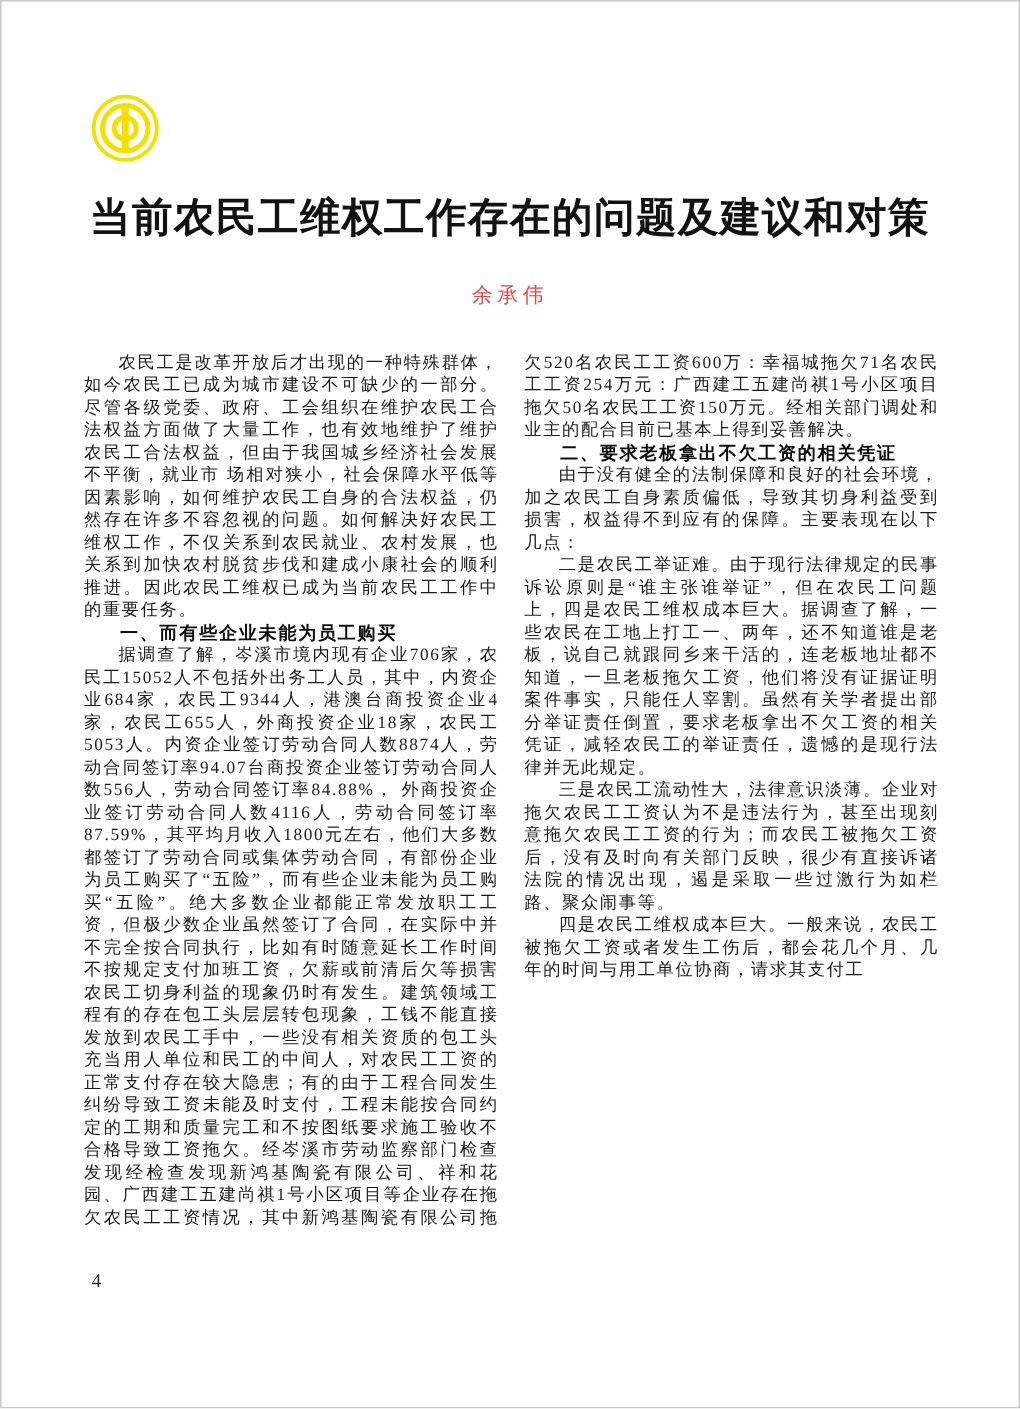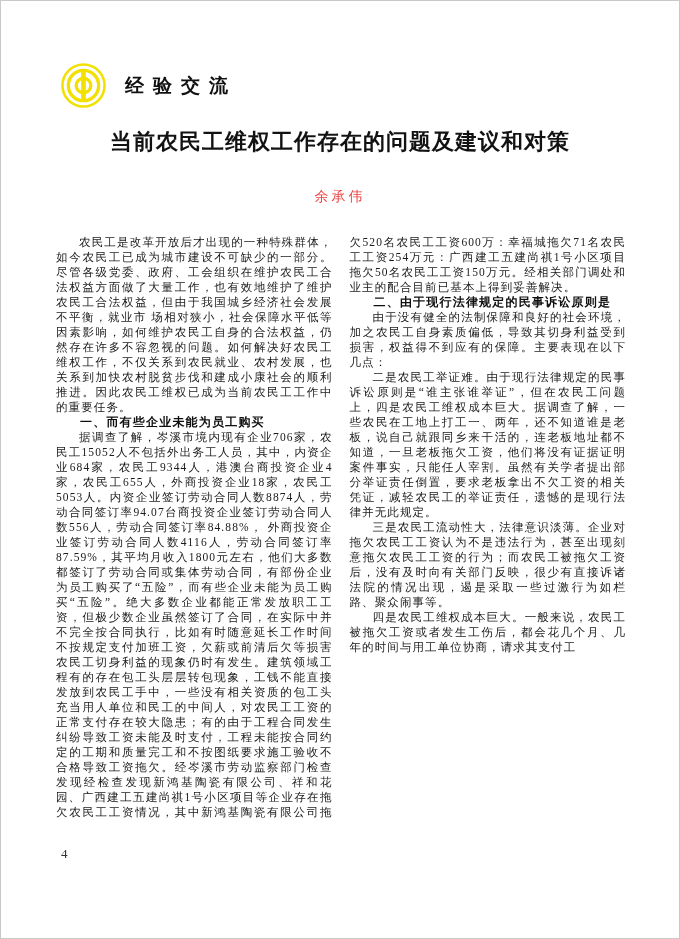--- a/index.html
+++ b/index.html
@@ -30,21 +30,21 @@
   }
 
   
   .title {
     position: absolute;
     left: 0; right: 0;
     top: 126px;
     text-align: center;
     font-family: "Liberation Sans", "DejaVu Sans", sans-serif;
     font-weight: bold;
-    font-size: 22px;
+    font-size: 27px;
     letter-spacing: 1px;
     color: #121212;
     white-space: nowrap;
   }
   .author {
     position: absolute;
     left: 0; right: 0;
     top: 187px;
     text-align: center;
     font-size: 14px;
@@ -94,32 +94,31 @@
 
   <div class="header">
     <span class="logo">
       <svg viewBox="0 0 48 48" aria-hidden="true">
         <circle cx="24" cy="24" r="21.5" fill="none" stroke="currentColor" stroke-width="2.6"></circle>
         <circle cx="24" cy="24" r="15.5" fill="none" stroke="currentColor" stroke-width="3.4"></circle>
         <circle cx="24" cy="24" r="7.5" fill="none" stroke="currentColor" stroke-width="3.4"></circle>
         <rect x="21.6" y="9.5" width="4.8" height="29" fill="currentColor"></rect>
       </svg>
     </span>
-    <span class="header-label">经验交流</span>
   </div>
 
   <div class="title">当前农民工维权工作存在的问题及建议和对策</div>
 
   <div class="author">余承伟</div>
 
   <div class="columns">
     <p>农民工是改革开放后才出现的一种特殊群体，如今农民工已成为城市建设不可缺少的一部分。尽管各级党委、政府、工会组织在维护农民工合法权益方面做了大量工作，也有效地维护了维护农民工合法权益，但由于我国城乡经济社会发展不平衡，就业市 场相对狭小，社会保障水平低等因素影响，如何维护农民工自身的合法权益，仍然存在许多不容忽视的问题。如何解决好农民工维权工作，不仅关系到农民就业、农村发展，也关系到加快农村脱贫步伐和建成小康社会的顺利推进。因此农民工维权已成为当前农民工工作中的重要任务。</p>
     <p class="section-heading">一、而有些企业未能为员工购买</p>
     <p>据调查了解，岑溪市境内现有企业706家，农民工15052人不包括外出务工人员，其中，内资企业684家，农民工9344人，港澳台商投资企业4家，农民工655人，外商投资企业18家，农民工5053人。内资企业签订劳动合同人数8874人，劳动合同签订率94.07台商投资企业签订劳动合同人数556人，劳动合同签订率84.88%， 外商投资企业签订劳动合同人数4116人，劳动合同签订率87.59%，其平均月收入1800元左右，他们大多数都签订了劳动合同或集体劳动合同，有部份企业为员工购买了“五险”，而有些企业未能为员工购买“五险”。绝大多数企业都能正常发放职工工资，但极少数企业虽然签订了合同，在实际中并不完全按合同执行，比如有时随意延长工作时间不按规定支付加班工资，欠薪或前清后欠等损害农民工切身利益的现象仍时有发生。建筑领域工程有的存在包工头层层转包现象，工钱不能直接发放到农民工手中，一些没有相关资质的包工头充当用人单位和民工的中间人，对农民工工资的正常支付存在较大隐患；有的由于工程合同发生纠纷导致工资未能及时支付，工程未能按合同约定的工期和质量完工和不按图纸要求施工验收不合格导致工资拖欠。经岑溪市劳动监察部门检查发现经检查发现新鸿基陶瓷有限公司、祥和花园、广西建工五建尚祺1号小区项目等企业存在拖欠农民工工资情况，其中新鸿基陶瓷有限公司拖欠520名农民工工资600万：幸福城拖欠71名农民工工资254万元：广西建工五建尚祺1号小区项目拖欠50名农民工工资150万元。经相关部门调处和业主的配合目前已基本上得到妥善解决。</p>
-    <p class="section-heading">二、由于现行法律规定的民事诉讼原则是</p>
+    <p class="section-heading">二、要求老板拿出不欠工资的相关凭证</p>
     <p>由于没有健全的法制保障和良好的社会环境，加之农民工自身素质偏低，导致其切身利益受到损害，权益得不到应有的保障。主要表现在以下几点：</p>
     <p>二是农民工举证难。由于现行法律规定的民事诉讼原则是“谁主张谁举证”，但在农民工问题上，四是农民工维权成本巨大。据调查了解，一些农民在工地上打工一、两年，还不知道谁是老板，说自己就跟同乡来干活的，连老板地址都不知道，一旦老板拖欠工资，他们将没有证据证明案件事实，只能任人宰割。虽然有关学者提出部分举证责任倒置，要求老板拿出不欠工资的相关凭证，减轻农民工的举证责任，遗憾的是现行法律并无此规定。</p>
     <p>三是农民工流动性大，法律意识淡薄。企业对拖欠农民工工资认为不是违法行为，甚至出现刻意拖欠农民工工资的行为；而农民工被拖欠工资后，没有及时向有关部门反映，很少有直接诉诸法院的情况出现，遏是采取一些过激行为如栏路、聚众闹事等。</p>
     <p>四是农民工维权成本巨大。一般来说，农民工被拖欠工资或者发生工伤后，都会花几个月、几年的时间与用工单位协商，请求其支付工</p>
   </div>
 
   <div class="page-number">4</div>
 
 </div>
 

